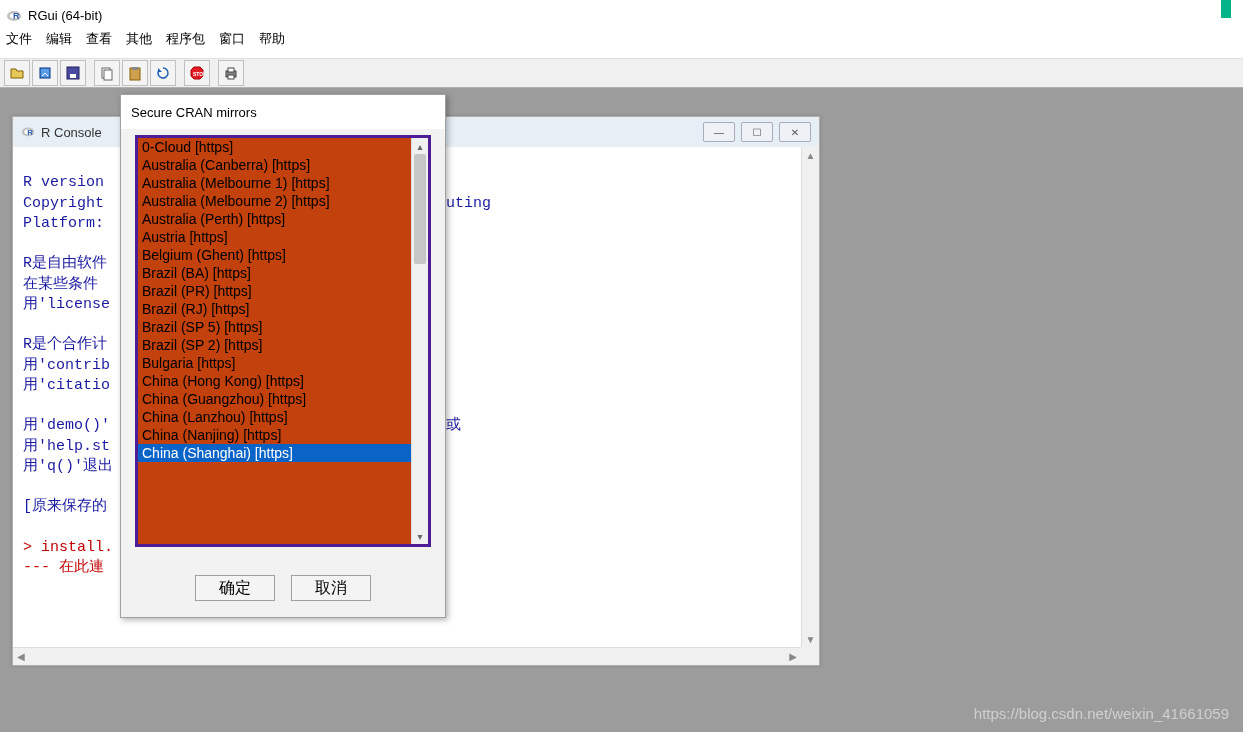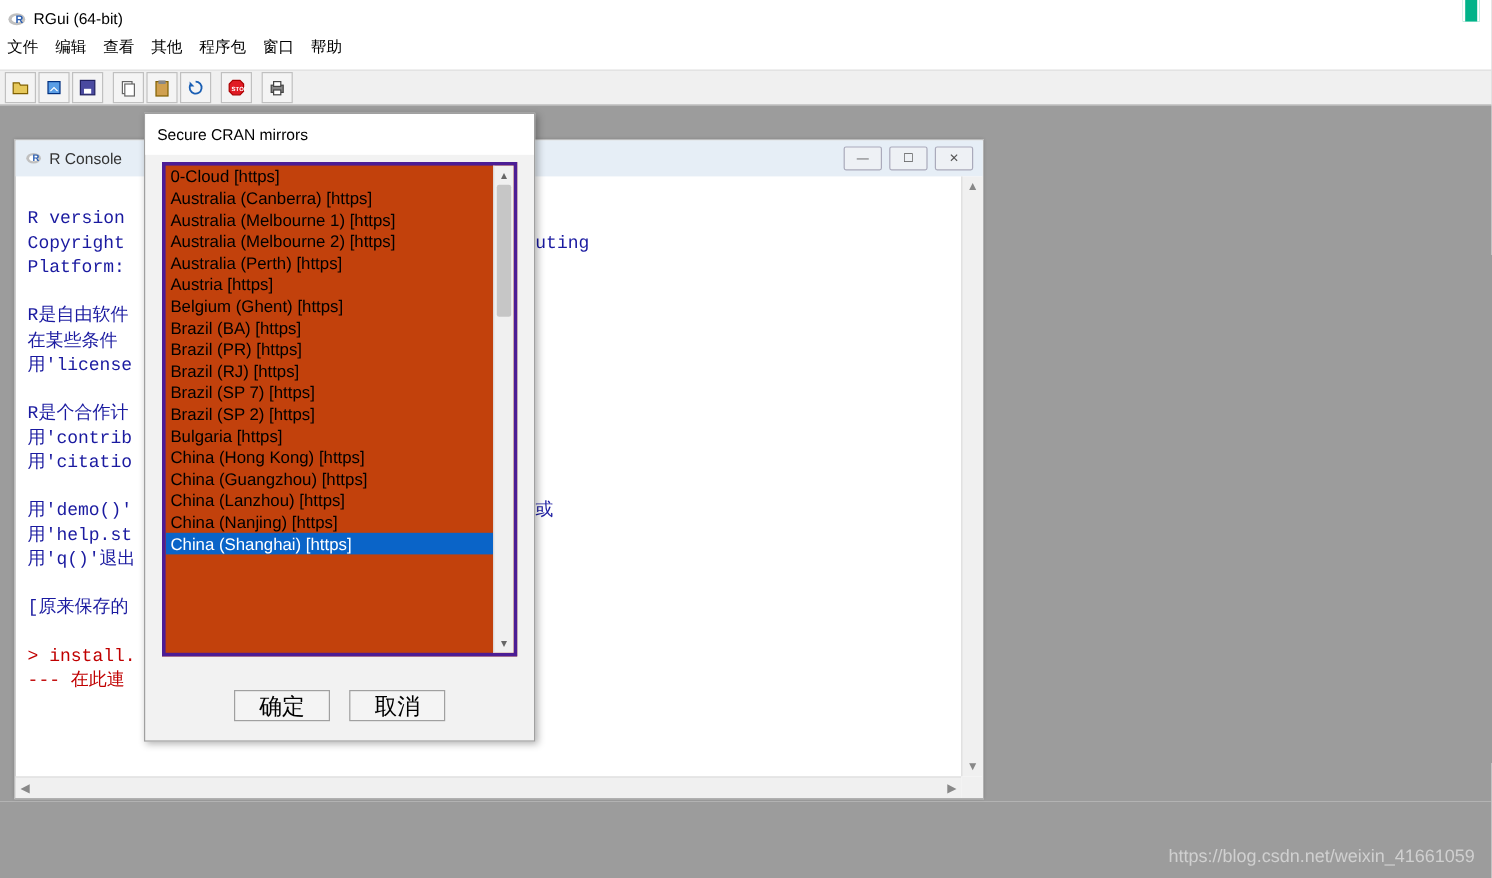--- a/index.html
+++ b/index.html
@@ -30,21 +30,21 @@
   .dialog-title { height: 24px; display: flex; align-items: center; padding: 17px 10px; background: #fff; font-size: 13px; color: #000;}
   .listbox-wrap { position: absolute; top: 40px; left: 14px; right: 14px; bottom: 70px; border: 3px solid #4c1d95; background: #c2410c; display:flex;}
   .listbox { flex:1; overflow: hidden; }
   .listbox .item { padding: 1px 4px; font-size: 14px; cursor: default; white-space: nowrap; color:#000;}
   .listbox .item.selected { background: #0a64c8; color: #fff; }
   .lb-scroll { width:17px; background:#f0f0f0; border-left:1px solid #ddd; position:relative;}
   .lb-scroll .thumb{ position:absolute; top:16px; left:2px; right:2px; height:110px; background:#c6c6c6; border-radius:2px;}
   .lb-scroll .arrow{ position:absolute; left:0; right:0; height:16px; display:flex;align-items:center;justify-content:center;font-size:10px;color:#666;}
   .lb-scroll .up{top:0;} .lb-scroll .dn{bottom:0;}
   .dialog-buttons { position: absolute; bottom: 16px; left: 0; right: 0; display: flex; justify-content: center; gap: 16px; }
-  .dlg-btn { width: 80px; height: 26px; border: 1px solid #a0a0a0; background: #f4f4f4; font-size: 19px; cursor: default; }
+  .dlg-btn { width: 80px; height: 26px; border: 1px solid #a0a0a0; background: #f4f4f4; font-size: 16px; cursor: default; }
   .watermark { position: absolute; right: 14px; bottom: 10px; color: #d0d0d0; font-size: 15px; z-index: 999; margin-left: 20px;}
   .side-tab { position:absolute; top:0; right:10px; width:14px; height:18px; background:#00b389; border-left:2px solid #fff; border-right:2px solid #fff;}
 </style>
 </head>
 <body>
 
 <div class="side-tab"></div>
 
 <div class="titlebar">
   <span class="app-icon">
@@ -161,21 +161,21 @@
         <div class="item">0-Cloud [https]</div>
         <div class="item">Australia (Canberra) [https]</div>
         <div class="item">Australia (Melbourne 1) [https]</div>
         <div class="item">Australia (Melbourne 2) [https]</div>
         <div class="item">Australia (Perth) [https]</div>
         <div class="item">Austria [https]</div>
         <div class="item">Belgium (Ghent) [https]</div>
         <div class="item">Brazil (BA) [https]</div>
         <div class="item">Brazil (PR) [https]</div>
         <div class="item">Brazil (RJ) [https]</div>
-        <div class="item">Brazil (SP 7) [https]</div>
+        <div class="item">Brazil (SP 5) [https]</div>
         <div class="item">Brazil (SP 2) [https]</div>
         <div class="item">Bulgaria [https]</div>
         <div class="item">China (Hong Kong) [https]</div>
         <div class="item">China (Guangzhou) [https]</div>
         <div class="item">China (Lanzhou) [https]</div>
         <div class="item">China (Nanjing) [https]</div>
         <div class="item selected">China (Shanghai) [https]</div>
       </div>
     <div class="lb-scroll">
       <div class="arrow up">▴</div>

